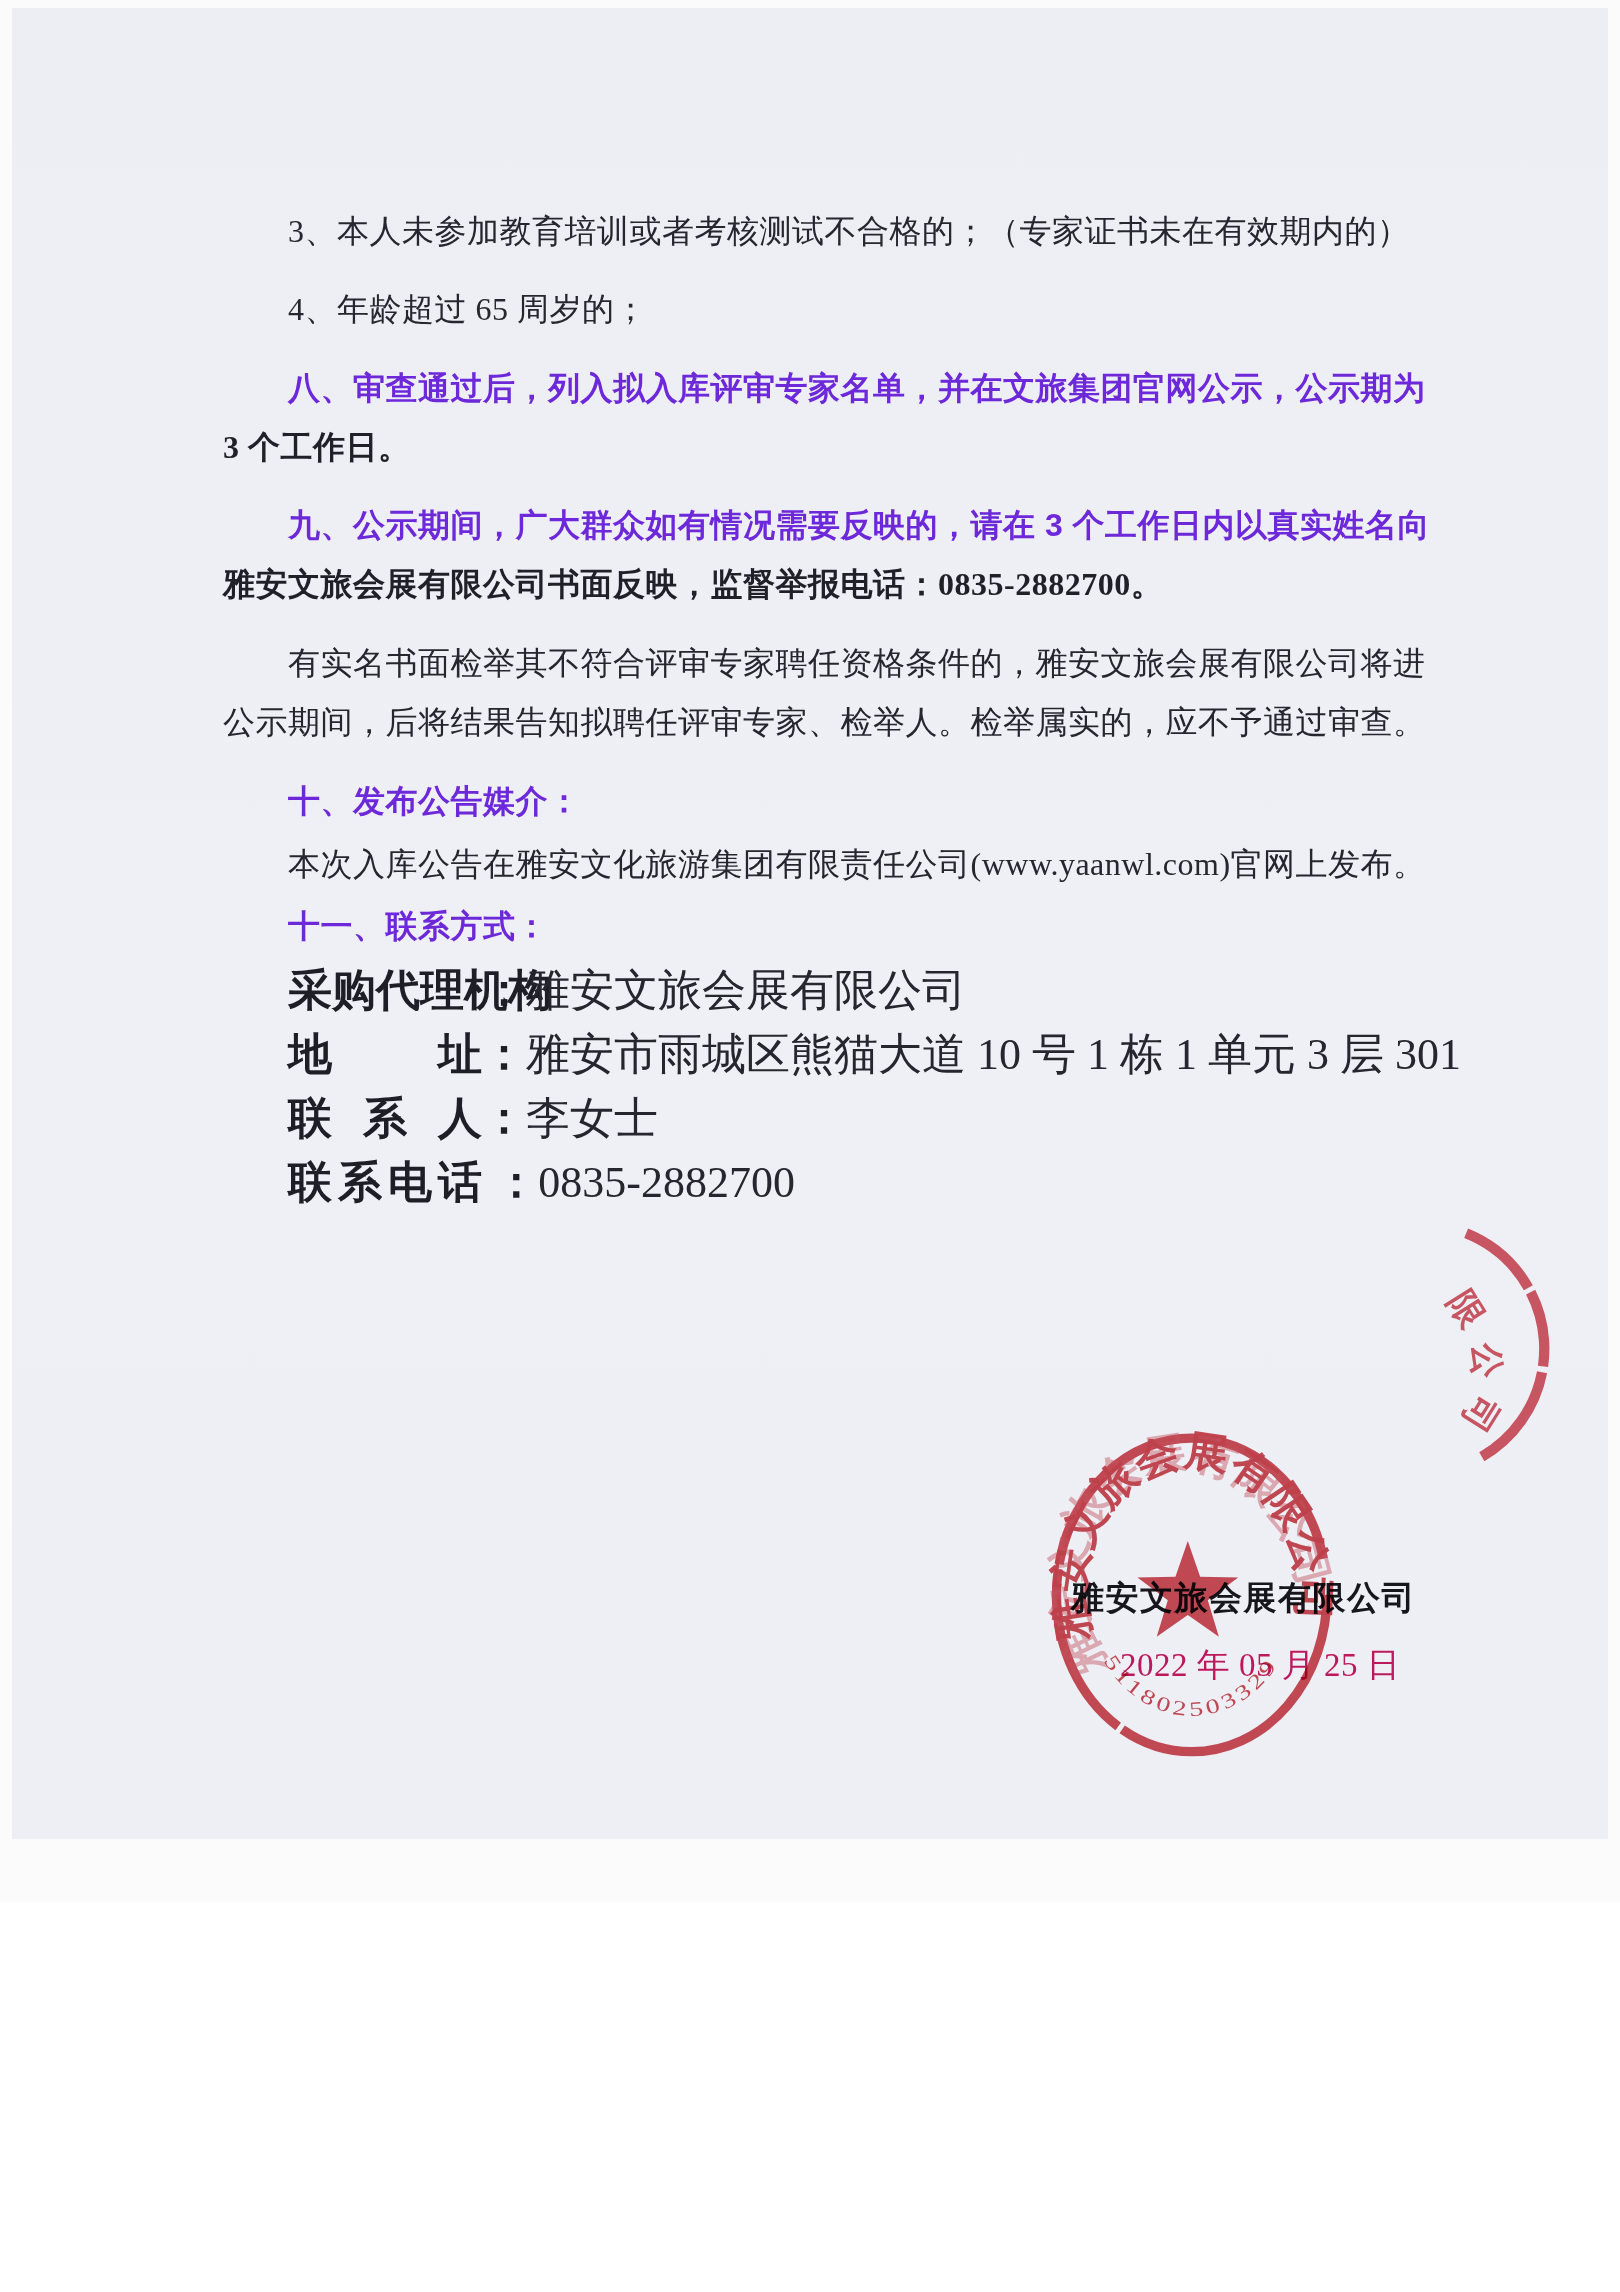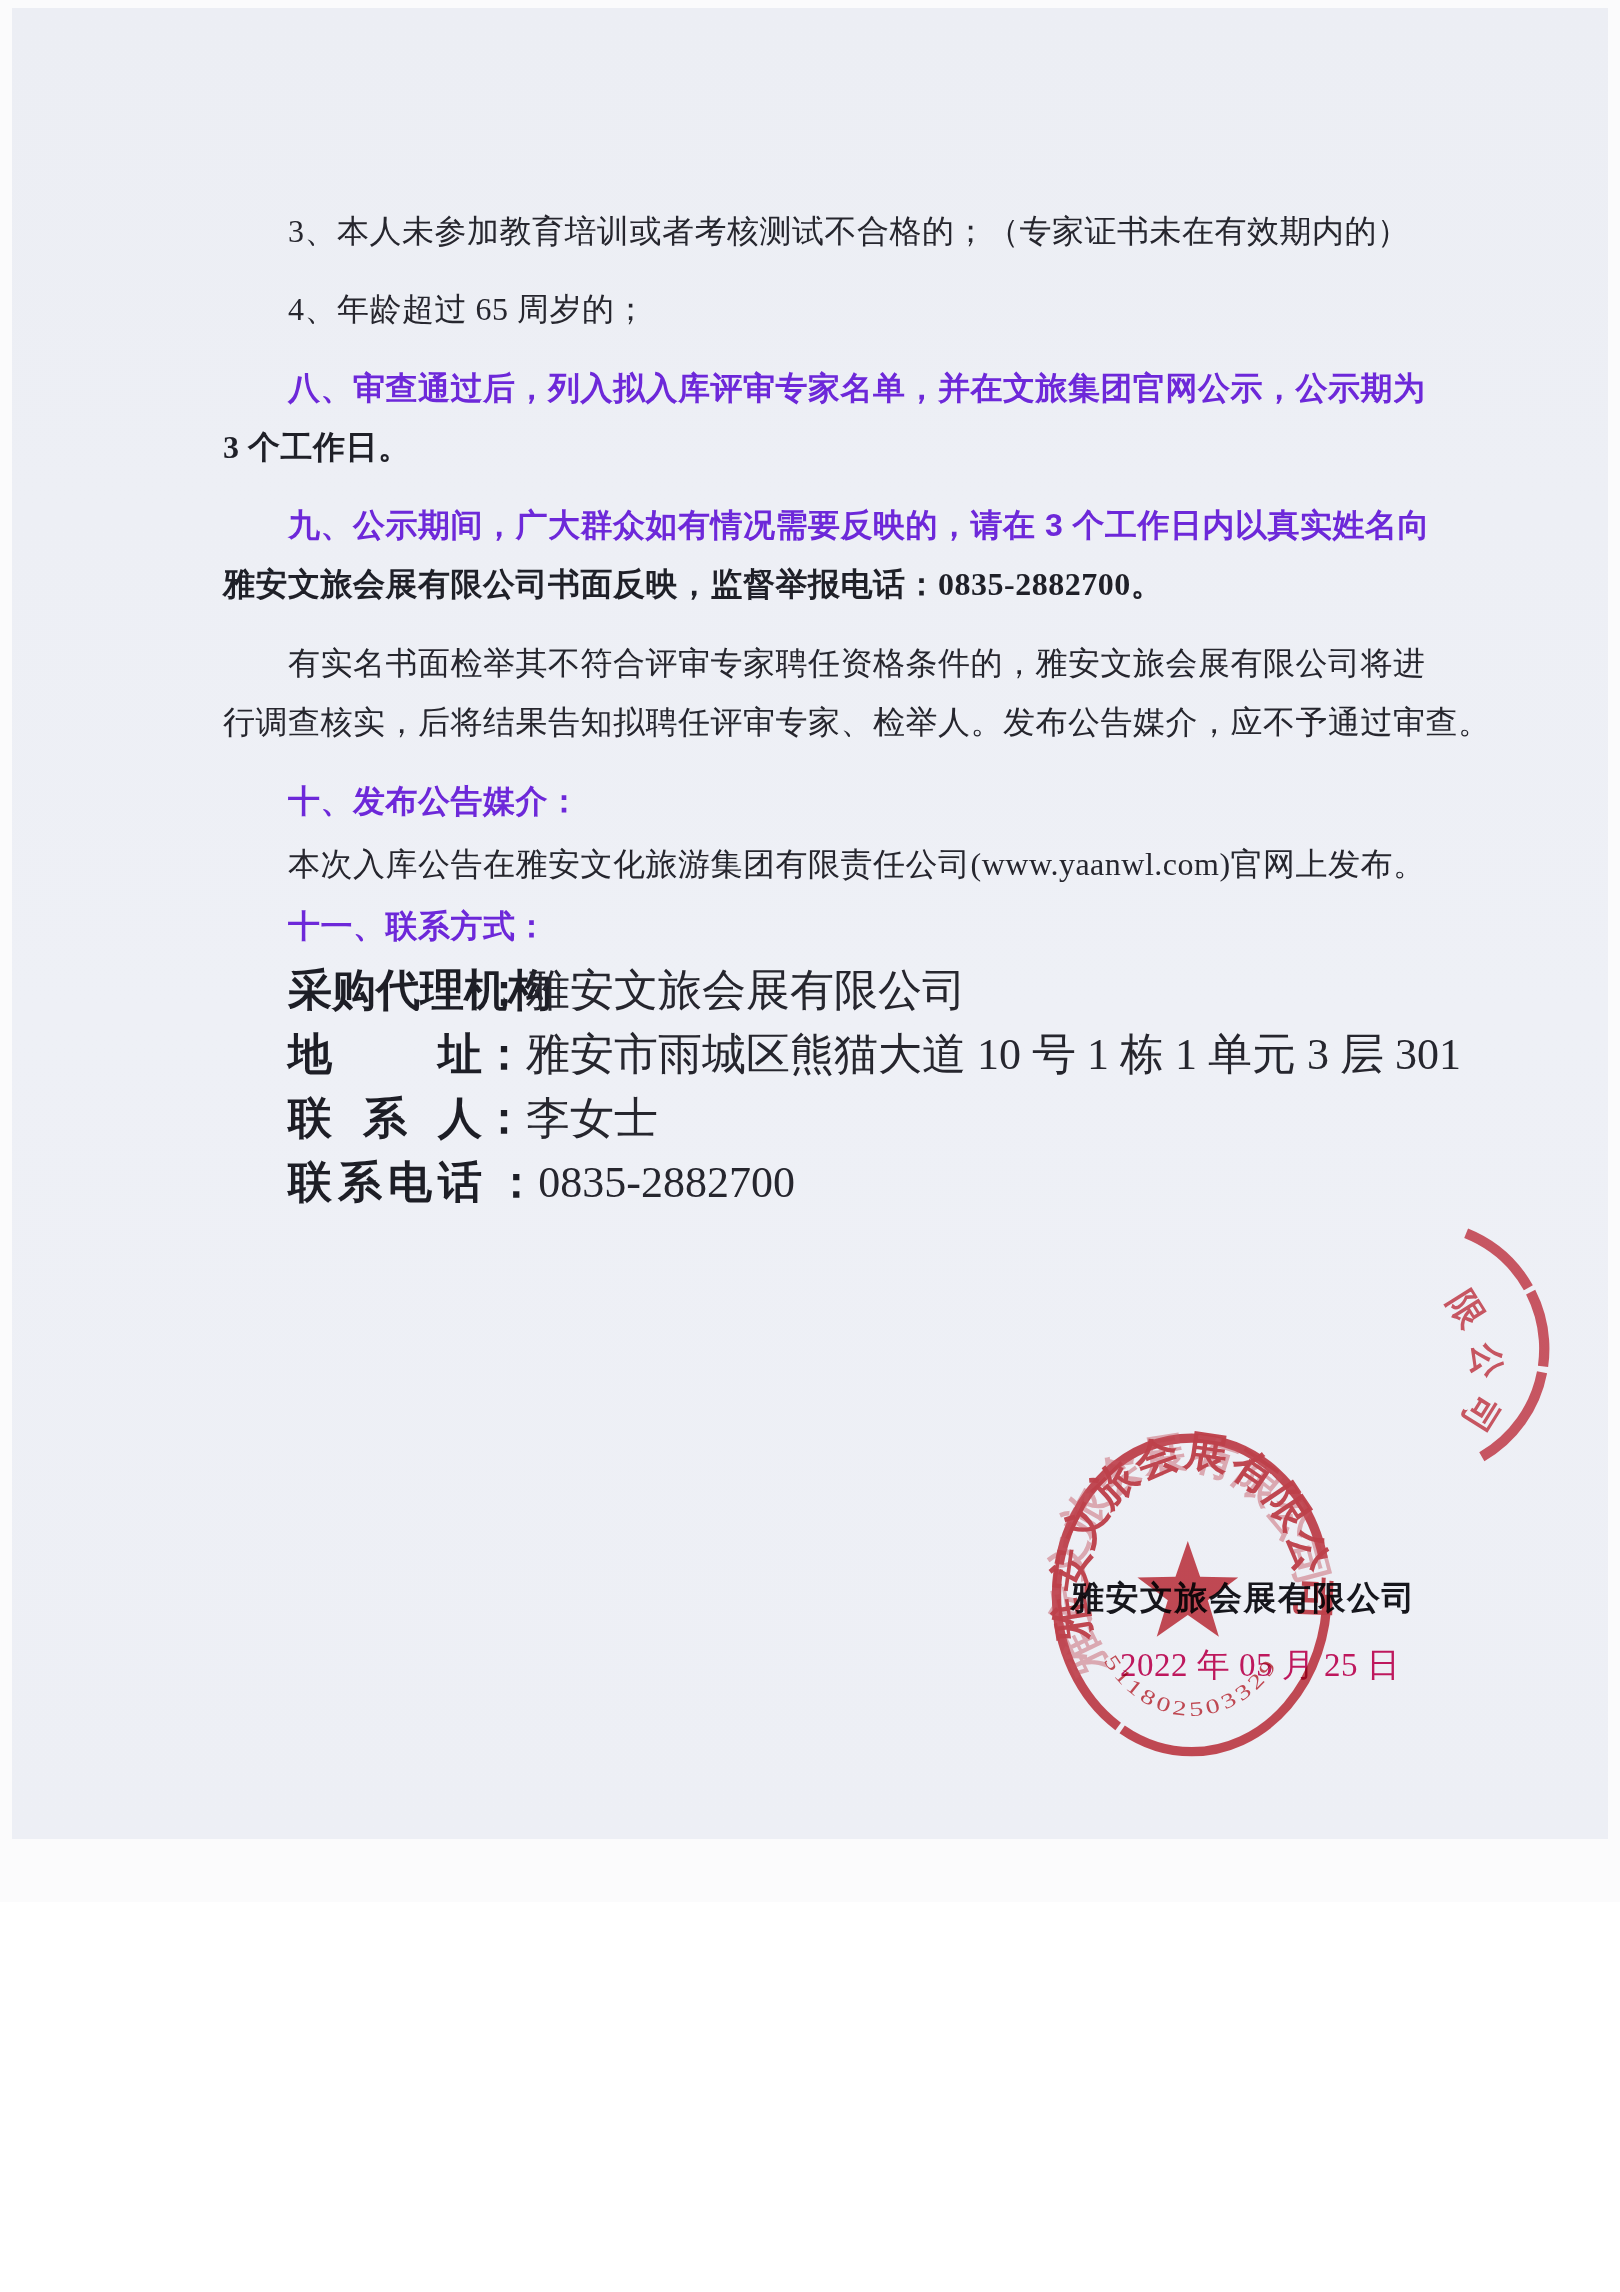--- a/index.html
+++ b/index.html
@@ -33,21 +33,21 @@
   <div class="paper"></div>
 
   <div class="content">
     <div class="line indent first">3、本人未参加教育培训或者考核测试不合格的；（专家证书未在有效期内的）</div>
     <div class="line indent gap-para">4、年龄超过 65 周岁的；</div>
     <div class="line indent gap-para sansb">八、审查通过后，列入拟入库评审专家名单，并在文旅集团官网公示，公示期为</div>
     <div class="line serifb">3 个工作日。</div>
     <div class="line indent gap-para sansb">九、公示期间，广大群众如有情况需要反映的，请在 3 个工作日内以真实姓名向</div>
     <div class="line serifb">雅安文旅会展有限公司书面反映，监督举报电话：0835-2882700。</div>
     <div class="line indent gap-para">有实名书面检举其不符合评审专家聘任资格条件的，雅安文旅会展有限公司将进</div>
-    <div class="line">行调查核实，后将结果告知拟聘任评审专家、检举人。发布公告媒介，应不予通过审查。</div>
+    <div class="line">公示期间，后将结果告知拟聘任评审专家、检举人。检举属实的，应不予通过审查。</div>
     <div class="line indent gap-para sansb">十、发布公告媒介：</div>
     <div class="line indent gap-sm">本次入库公告在雅安文化旅游集团有限责任公司(www.yaanwl.com)官网上发布。</div>
     <div class="line indent gap-sm sansb">十一、联系方式：</div>
 
     <div class="contact-row">
       <span class="clabel">采购代理机构</span><span class="ccolon">：</span><span class="cvalue">雅安文旅会展有限公司</span>
     </div>
     <div class="contact-row">
       <span class="clabel">地址</span><span class="ccolon">：</span><span class="cvalue">雅安市雨城区熊猫大道 10 号 1 栋 1 单元 3 层 301</span>
     </div>

